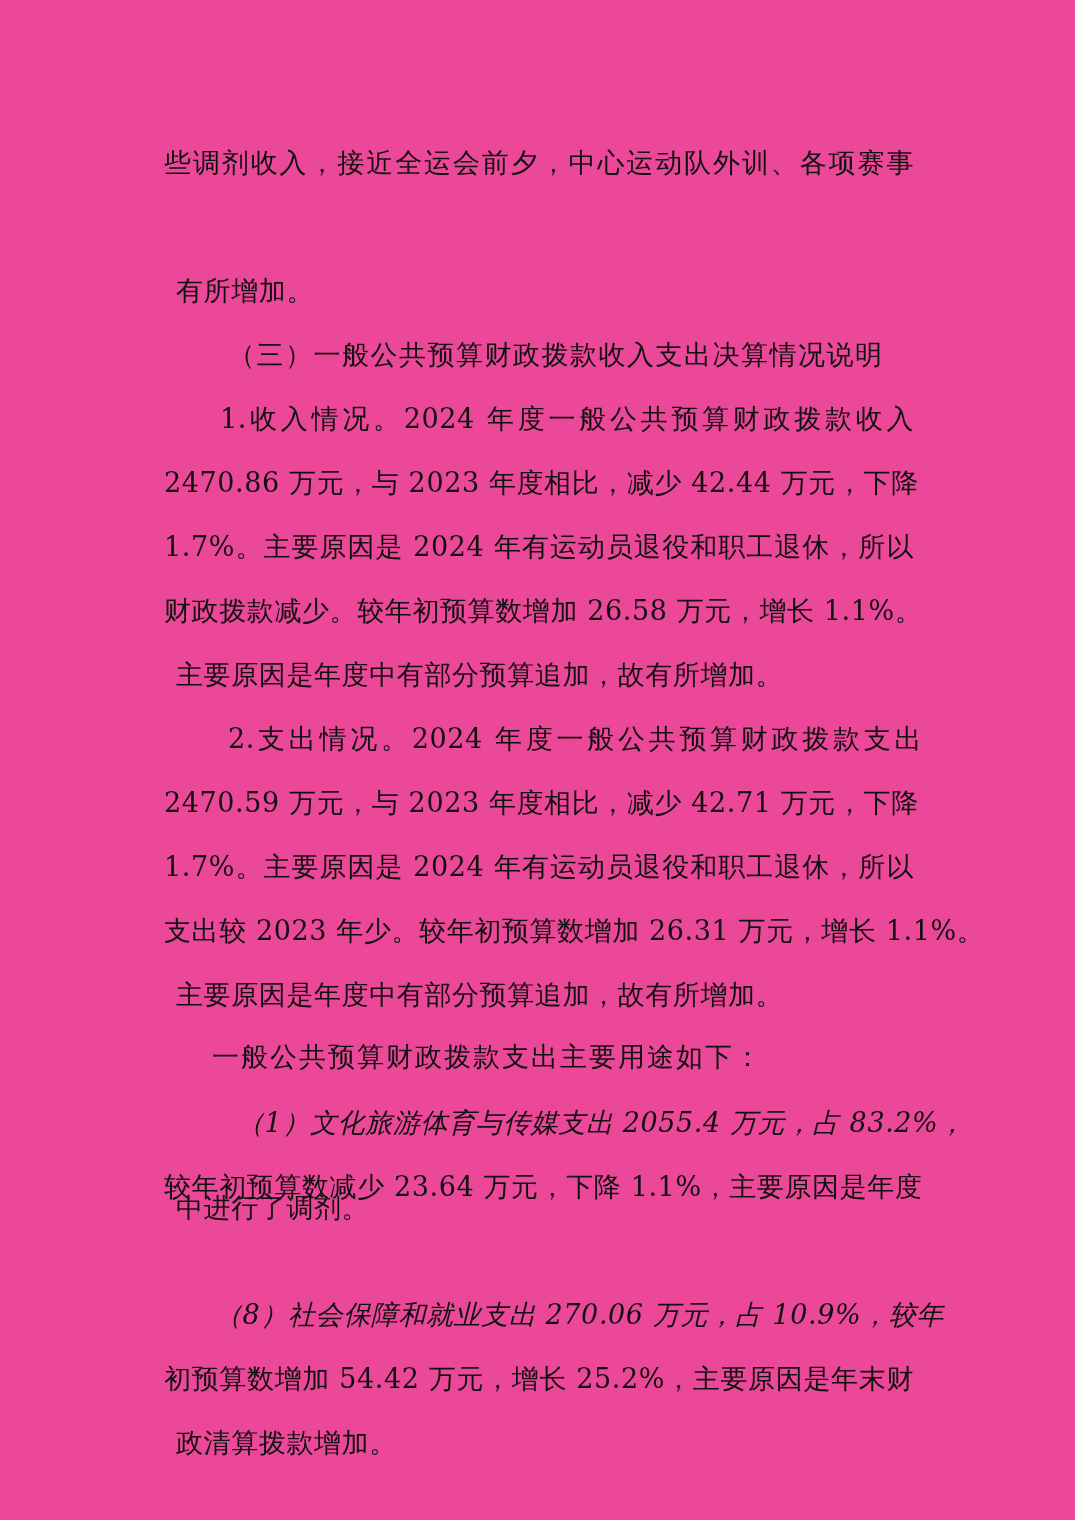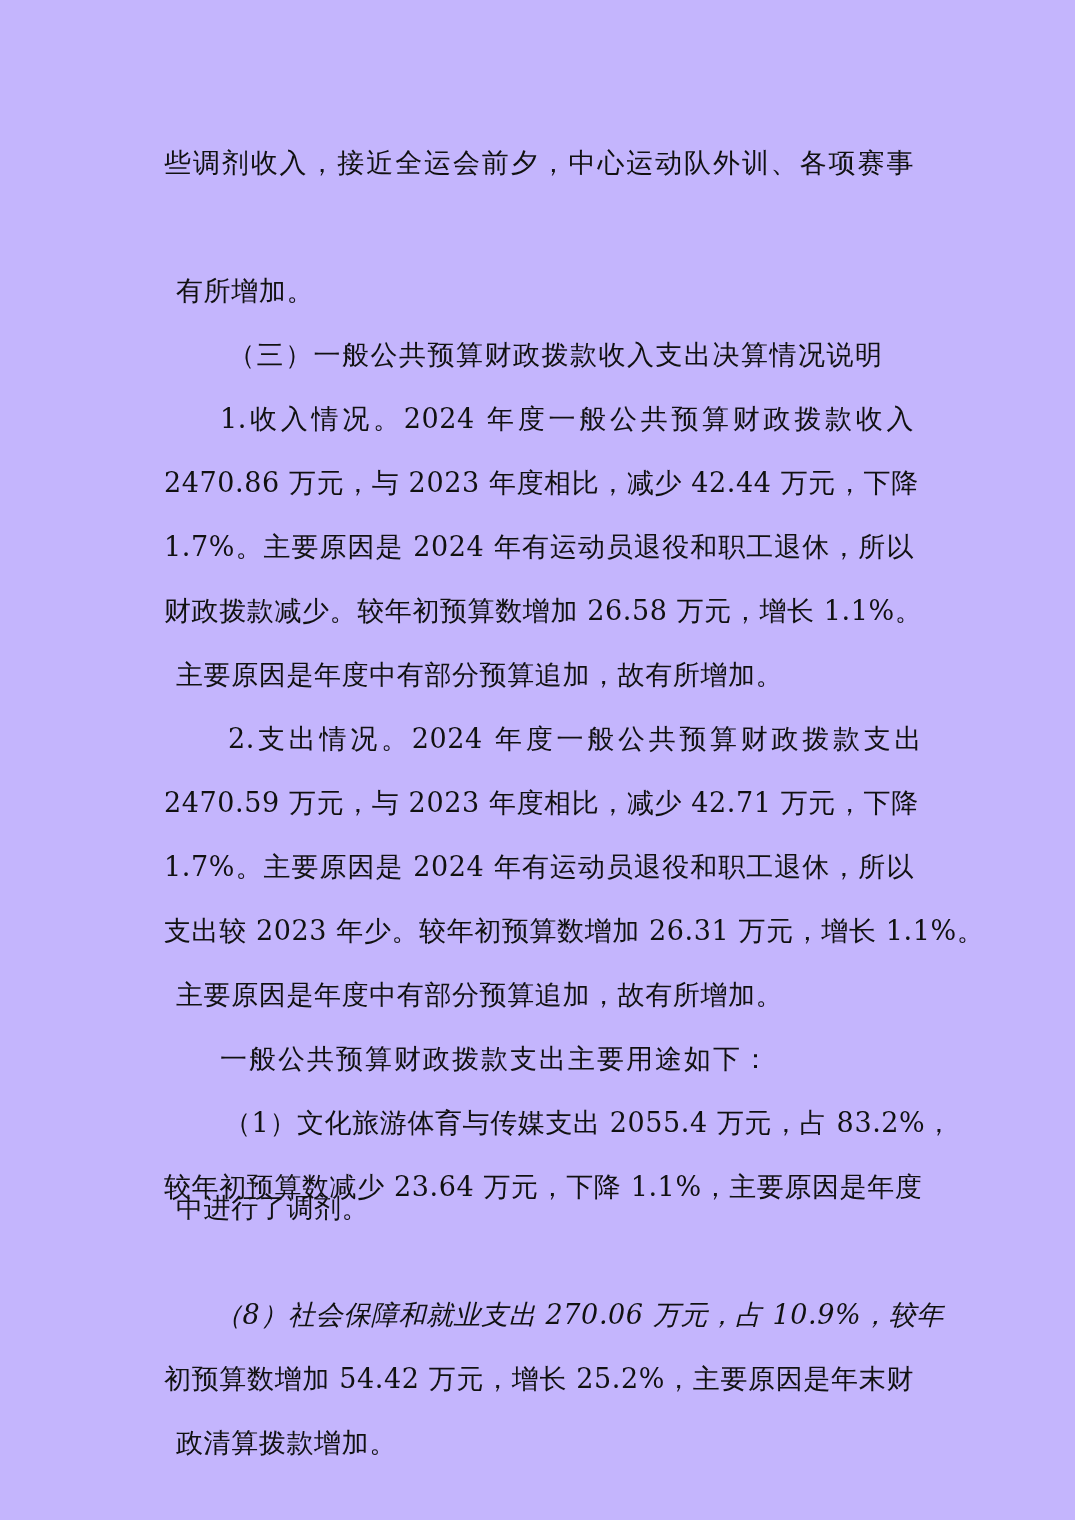--- a/index.html
+++ b/index.html
@@ -14,21 +14,21 @@
       overflow: hidden;
       font-family: "DejaVu Serif", "Liberation Serif", serif;
       color: #111111;
     }
     .page {
       position: absolute;
       left: 0;
       top: 0;
       width: 1075px;
       height: 1520px;
-      background: #c4b5fd;
+      background: #ec4899;
     }
     .line {
       position: absolute;
       left: 164px;
       width: 750px;
       height: 40px;
       font-size: 27px;
       line-height: 40px;
       white-space: nowrap;
       letter-spacing: 0.6px;
@@ -44,28 +44,30 @@
       width: 694px;
     }
     .line.heading {
       left: 220px;
       width: 694px;
       font-weight: normal;
       text-align-last: left;
       letter-spacing: 1.5px;
     }
     .line.intro {
-      left: 220px;
+      left: 212px;
       width: 600px;
       text-align-last: left;
       letter-spacing: 2px;
+      font-family: Liberation Mono, monospace;
     }
     .line.item-indent {
-      left: 224px;
+      left: 237px;
       width: 689px;
+      font-style: italic;
     }
     .line.item-indent-8 {
       left: 215px;
       width: 699px;
     }
   </style>
 </head>
 <body>
 
 <div class="page">

